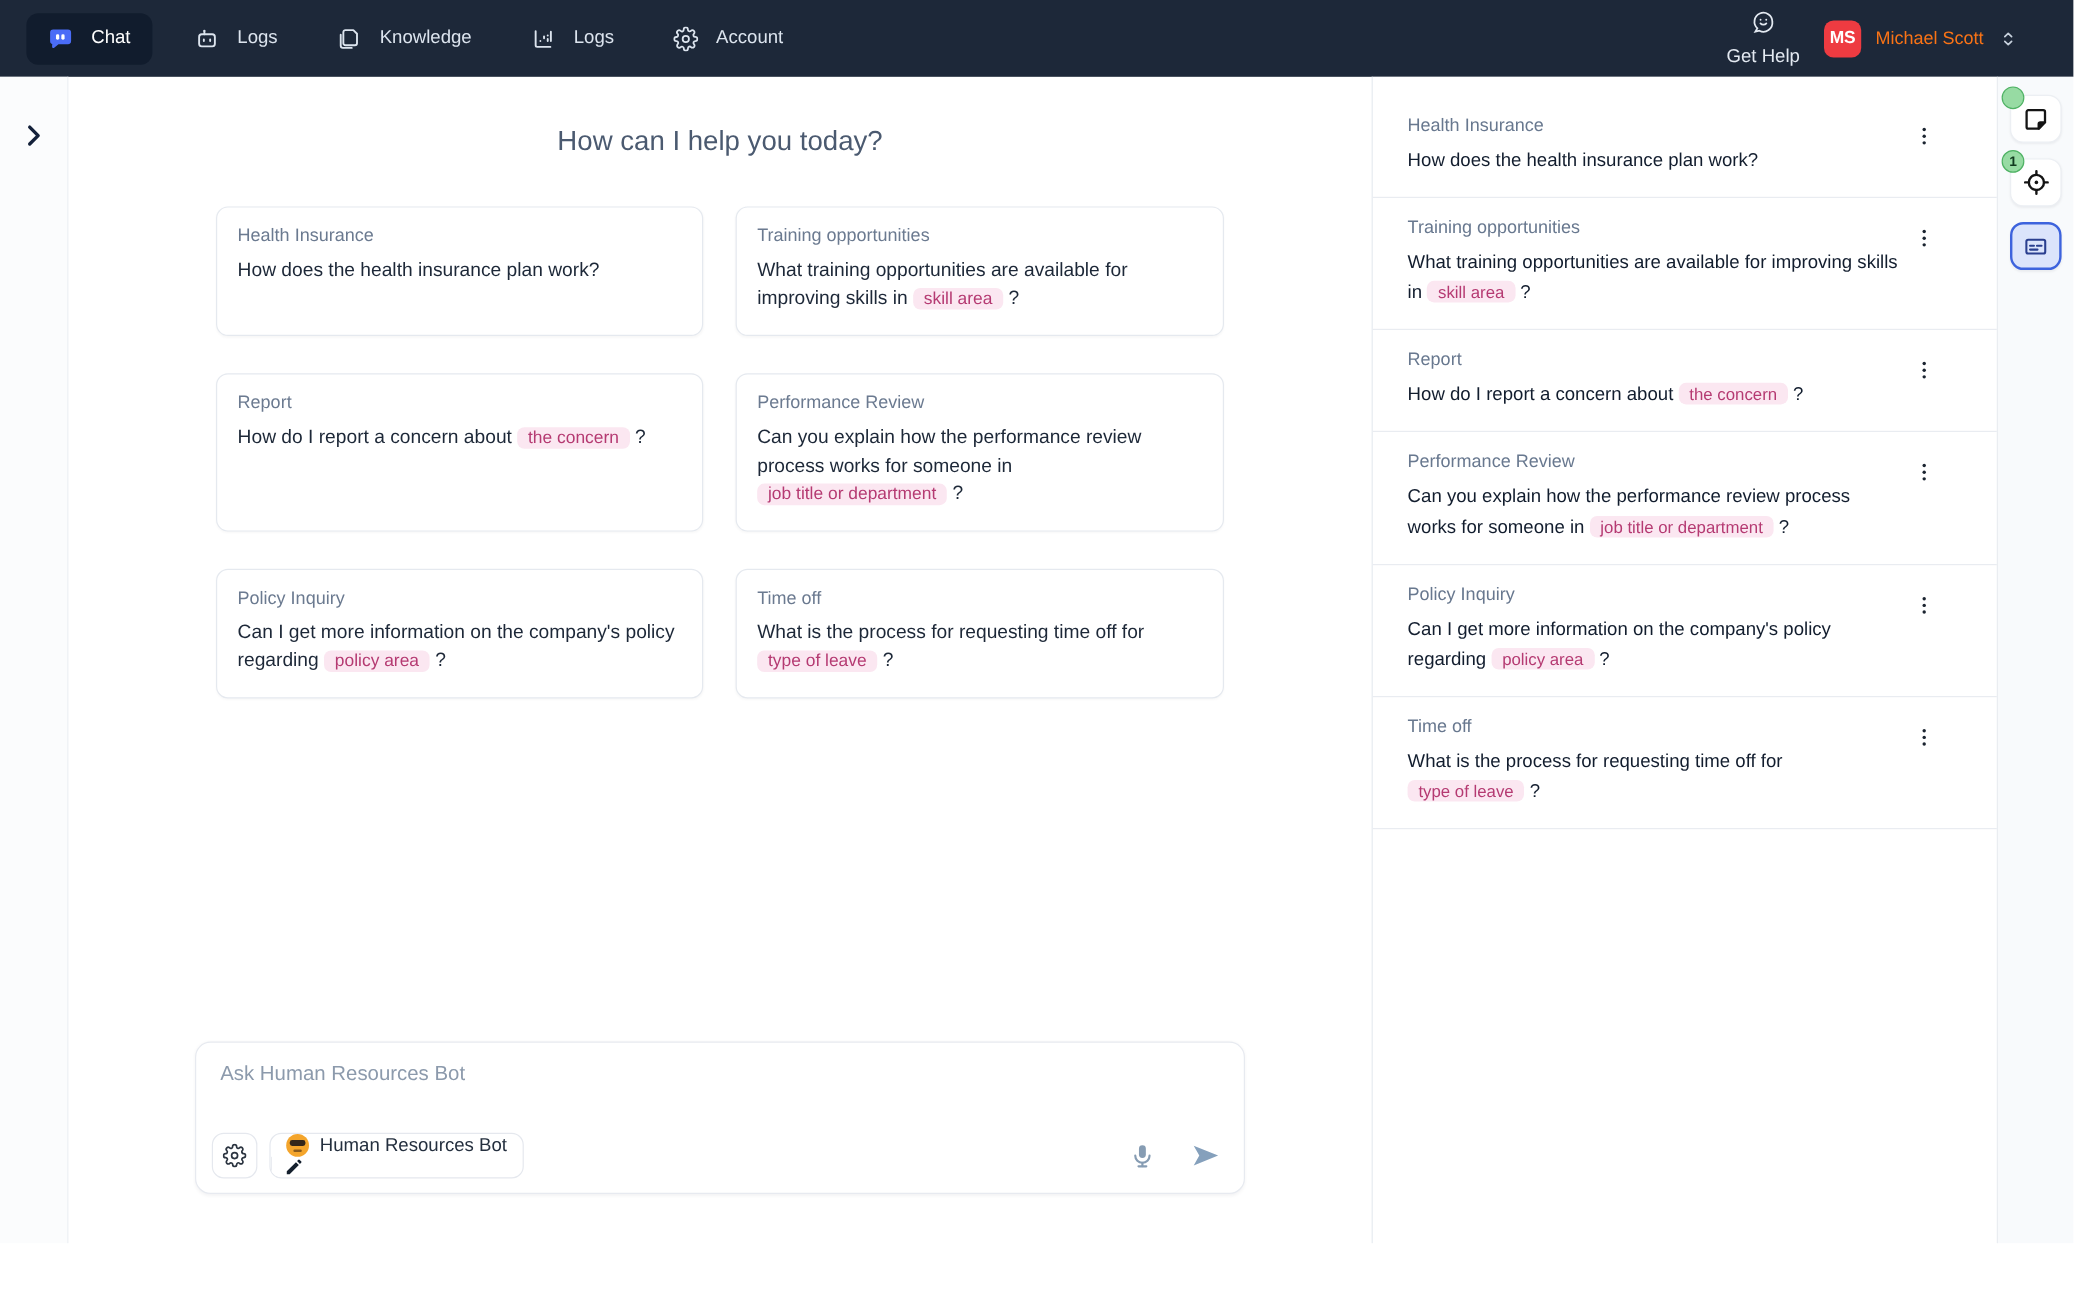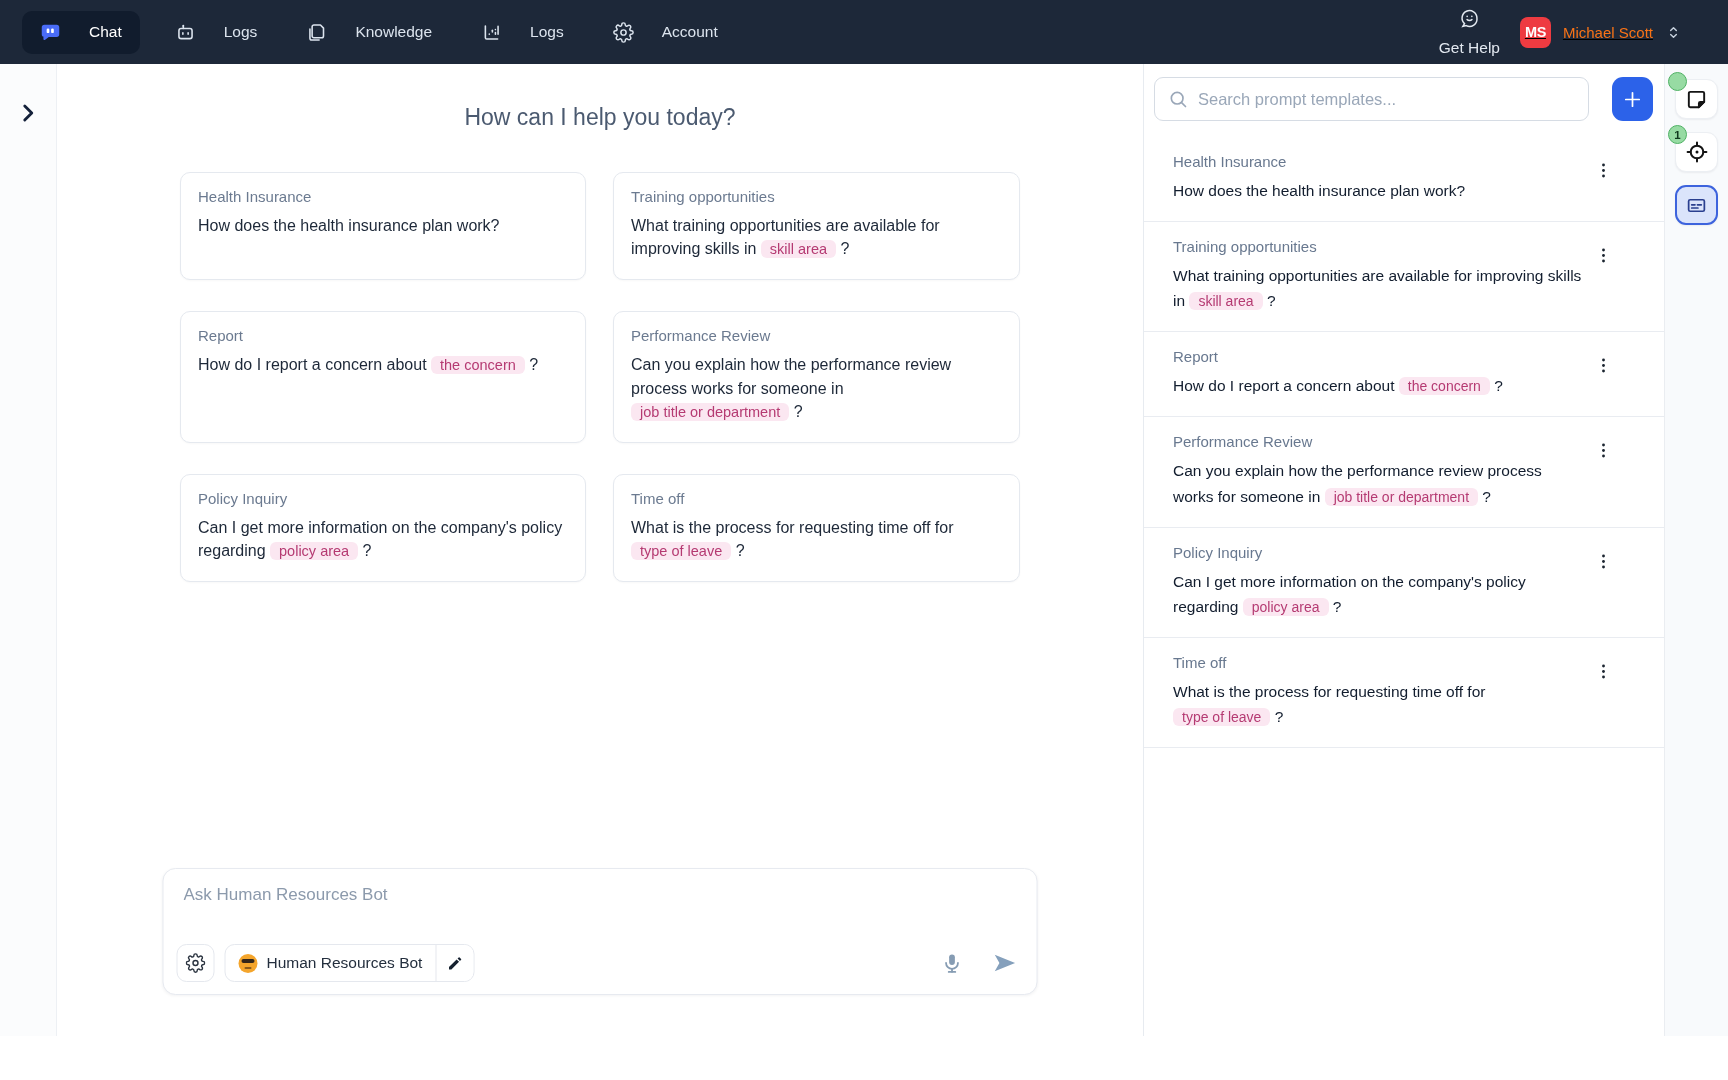--- a/index.html
+++ b/index.html
@@ -2,28 +2,28 @@
 <html><head>
 <meta charset="utf-8">
 <style>
   * { margin:0; padding:0; box-sizing:border-box; }
   html,body { width:1728px; height:1080px; overflow:hidden; background:#fff;
               font-family:"Liberation Sans", sans-serif; }
 
   
   .nav { height:64px; background:#1d2839; display:flex; align-items:center; padding:0 46px 0 22px; }
   .nav-left { display:flex; align-items:center; gap:21px; }
-  .nav-item { display:flex; align-items:center; gap:28px; color:#dce4ee; font-size:15.5px;
+  .nav-item { display:flex; align-items:center; gap:15px; color:#dce4ee; font-size:15.5px;
               font-weight:500; padding:11px 14px; border-radius:10px; cursor:pointer; }
   .nav-item svg { width:21px; height:21px; stroke:#dce4ee; }
   .nav-item.active { background:#111c2d; color:#fff; padding:11px 18px; }
   .nav-right { margin-left:auto; display:flex; align-items:center; gap:20px; }
   .help { display:flex; align-items:center; gap:10px; color:#e3e9f1; font-size:15.5px; font-weight:500; cursor:pointer;flex-direction:column; }
   .help svg { width:21px; height:21px; }
-  .user { display:flex; align-items:center; gap:12px; cursor:pointer;text-decoration:underline; }
+  .user { display:flex; align-items:center; gap:12px; cursor:pointer; }
   .avatar { width:31px; height:31px; border-radius:8px; background:#ee3b41; color:#fff;
             font-size:14.5px; font-weight:700; display:grid; place-items:center; letter-spacing:-.3px; }
   .user-name { color:#f97316; font-size:15px; font-weight:500; }
 
   
   .shell { display:flex; height:972px; }
 
   .rail { width:57px; background:#fbfcfd; border-right:1px solid #edf0f4; }
   .rail-btn { display:block; margin:36px auto 0; width:26px; height:26px; background:none; border:none; cursor:pointer; }
 
@@ -39,21 +39,21 @@
   
   .composer { position:absolute; left:50%; transform:translateX(-50%); bottom:41px; width:875px; height:127px;
               background:#fff; border:1px solid #e7eaf0; border-radius:13px; box-shadow:0 1px 3px rgba(16,24,40,.05); }
   .composer textarea { display:block; width:calc(100% - 40px); height:46px; margin:16px 20px 0; border:none; outline:none;
               resize:none; font-family:"Liberation Sans", sans-serif; font-size:17px; color:#1d2838; background:transparent; }
   .composer textarea::placeholder { color:#8c9aac; }
   .composer-row { position:absolute; left:13px; right:19px; bottom:12px; display:flex; align-items:center; }
   .gear-btn { width:38px; height:38px; border:1px solid #e5e8ee; border-radius:10px; background:#fff;
               display:grid; place-items:center; cursor:pointer; }
   .bot-chip { margin-left:10px; height:38px; border:1px solid #e5e8ee; border-radius:10px; background:#fff;
-              display:flex; align-items:stretch; overflow:hidden; cursor:pointer; }
+              display:flex; align-items:stretch; overflow:hidden; cursor:pointer;flex-direction:column; }
   .chip-main { display:flex; align-items:center; gap:9px; padding:0 13px; }
   .bot-emoji { width:19px; height:19px; border-radius:50%; background:#f4a52c; position:relative; }
   .bot-emoji::before { content:""; position:absolute; left:3px; right:3px; top:5px; height:4.5px; border-radius:2px; background:#33261a; }
   .bot-emoji::after  { content:""; position:absolute; left:6px; right:6px; bottom:4px; height:2px; border-radius:1px; background:#8a5a1b; }
   .bot-name { font-size:15.5px; color:#242f3e; font-weight:500; }
   .chip-edit { width:38px; border-left:1px solid #e5e8ee; display:grid; place-items:center; cursor:pointer; background:#fff; border-top:none; border-bottom:none; border-right:none; }
   .mic-send { margin-left:auto; display:flex; align-items:center; gap:28px; }
   .icon-plain { background:none; border:none; cursor:pointer; display:grid; place-items:center; }
 
   
@@ -226,35 +226,20 @@
             <svg viewBox="0 0 24 24" width="26" height="26" fill="#85a0bc">
               <path d="M3 19.6L21.8 12 3 4.4l4.3 7.6L3 19.6z"></path>
             </svg>
           </button>
         </div>
       </div>
     </div>
   </section>
 
   <aside class="panel">
-    <div class="panel-top">
-      <div class="search-box">
-        <svg viewBox="0 0 24 24" fill="none" stroke="#9aa7b8" stroke-width="2" stroke-linecap="round">
-          <circle cx="11" cy="11" r="7"></circle>
-            <line x1="16.3" y1="16.3" x2="21" y2="21"></line>
-        </svg>
-        <input type="text" placeholder="Search prompt templates..." style="">
-      </div>
-      <button class="add-btn">
-        <svg viewBox="0 0 24 24" width="23" height="23" fill="none" stroke="#fff" stroke-width="1.8" stroke-linecap="round">
-          <line x1="12" y1="5" x2="12" y2="19"></line>
-            <line x1="5" y1="12" x2="19" y2="12"></line>
-        </svg>
-      </button>
-    </div>
     <div class="tpl-list" id="tpl-list">
         <div class="pitem">
           <div class="ptitle">Health Insurance</div>
           <div class="pbody"><span>How does the health insurance plan work?</span></div>
           <button class="kebab"><svg viewBox="0 0 24 24" width="19" height="23" fill="#1b2430">
               <circle cx="12" cy="5" r="1.8"></circle>
               <circle cx="12" cy="12" r="1.8"></circle>
               <circle cx="12" cy="19" r="1.8"></circle>
             </svg></button>
         </div>

